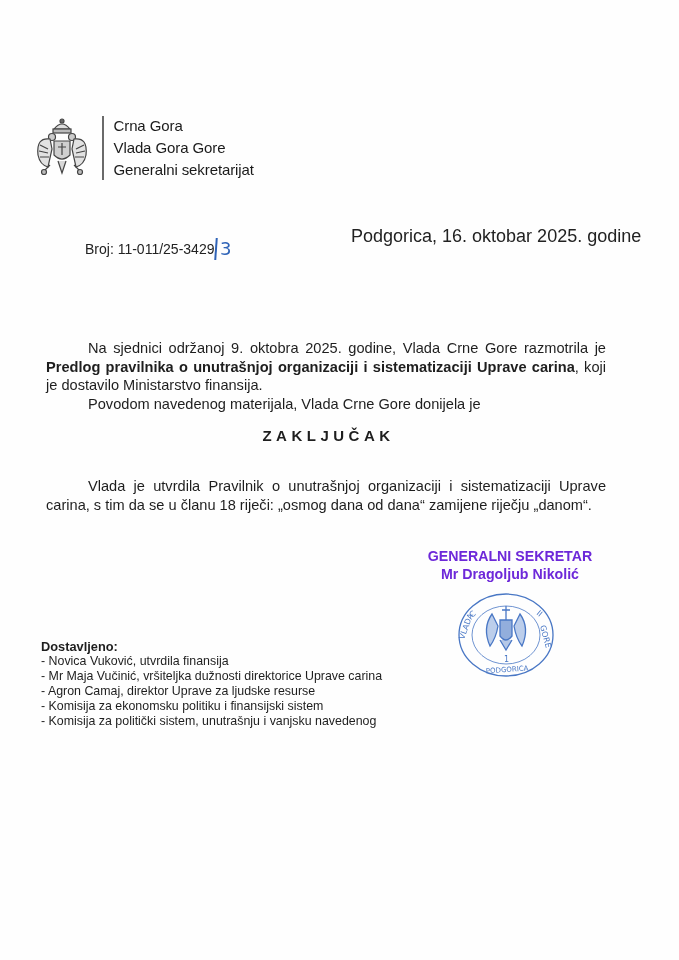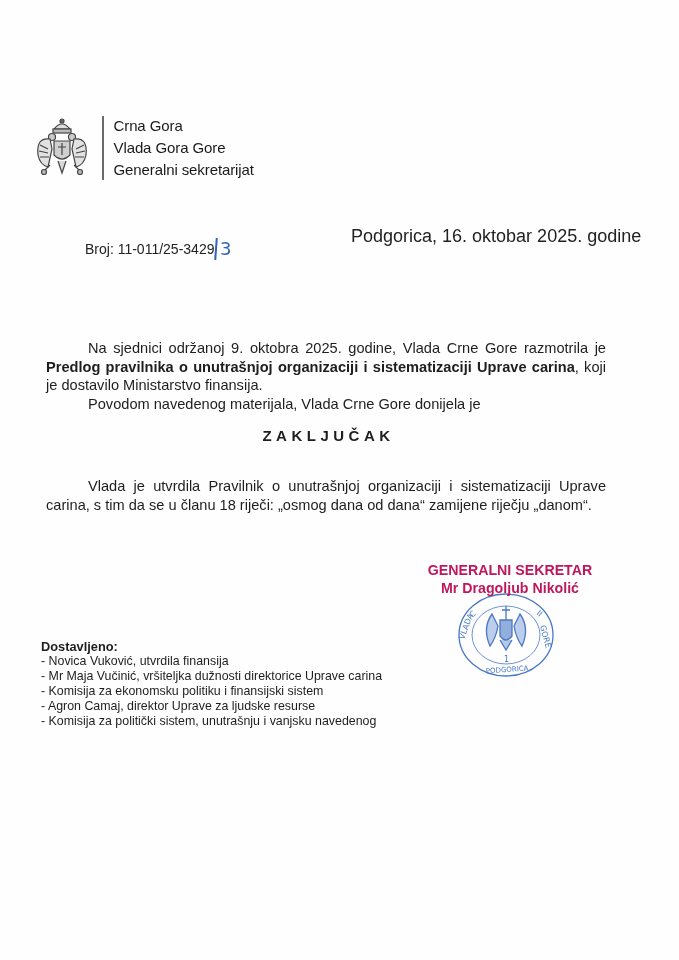--- a/index.html
+++ b/index.html
@@ -111,26 +111,26 @@
       font-size: 15px;
       letter-spacing: 4.5px;
       color: #1e1e1e;
     }
     .p2 { top: 477px; }
     
     .sig {
       position: absolute;
       left: 380px;
       width: 260px;
-      top: 561px;
+      top: 547px;
       text-align: center;
       font-weight: bold;
       font-size: 14.2px;
       line-height: 18px;
-      color: #be185d;
+      color: #6d28d9;
       z-index: 2;
     }
     .stamp {
       position: absolute;
       left: 456px;
       top: 592px;
       width: 100px;
       height: 86px;
       z-index: 1;
       opacity: 0.92;
@@ -240,19 +240,19 @@
       <text x="48" y="70">1</text>
       <text x="30" y="80" font-size="7" transform="rotate(-4 50 80)">PODGORICA</text>
     </g>
   </svg>
 
   <div class="dist">
     <div class="dist-title">Dostavljeno:</div>
     <ul>
       <li>Novica Vuković, utvrdila finansija</li>
       <li>Mr Maja Vučinić, vršiteljka dužnosti direktorice Uprave carina</li>
+      <li>Agron Camaj, direktor Uprave za ljudske resurse</li>
       <li>Komisija za ekonomsku politiku i finansijski sistem</li>
-      <li>Agron Camaj, direktor Uprave za ljudske resurse</li>
       <li>Komisija za politički sistem, unutrašnju i vanjsku navedenog</li>
     </ul>
   </div>
 
 </div>
 
 </body></html>

